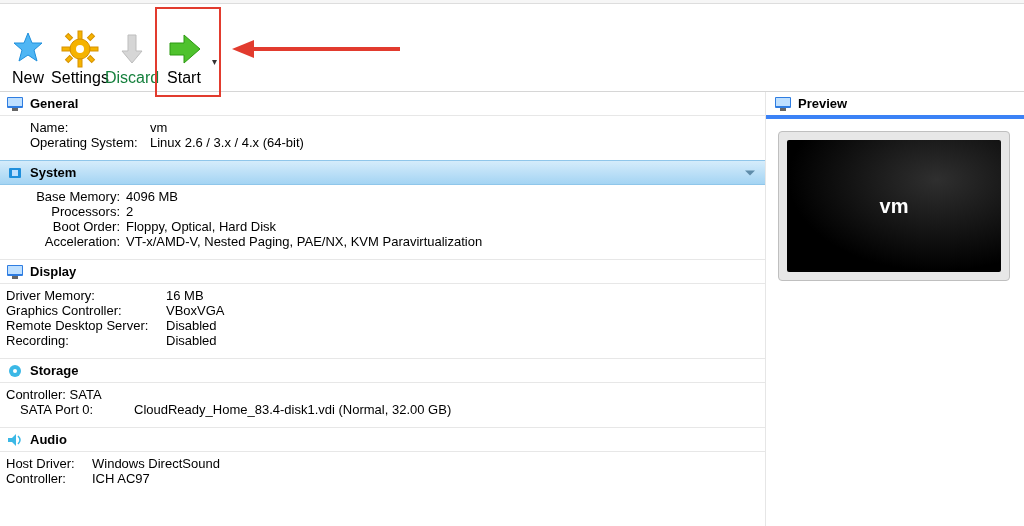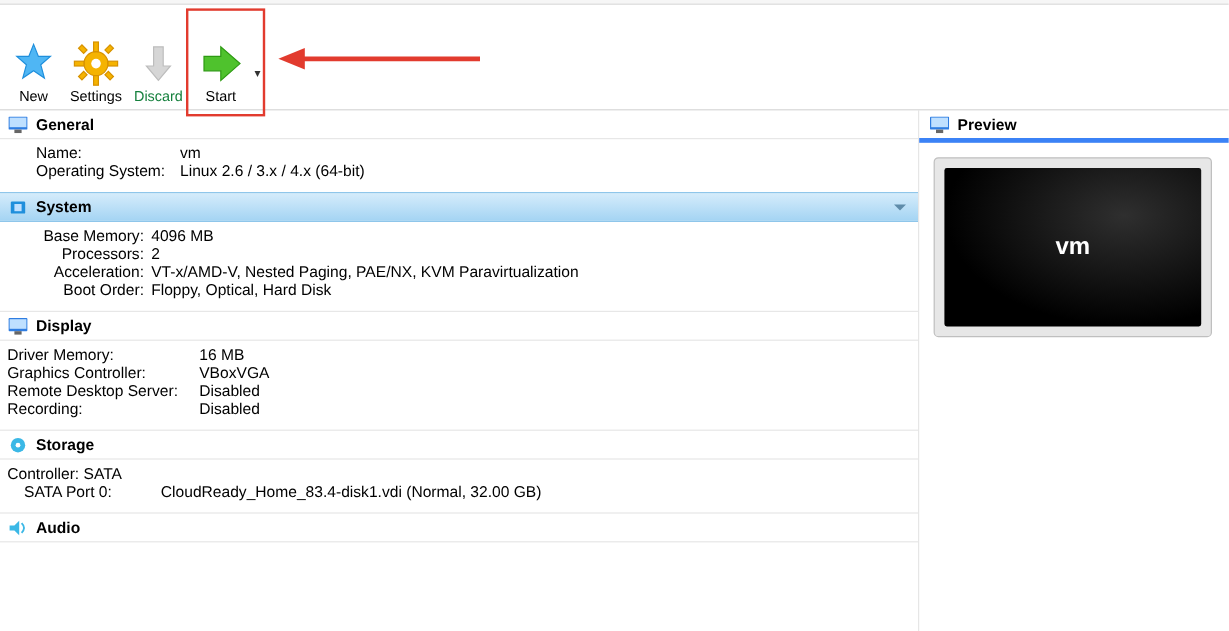--- a/index.html
+++ b/index.html
@@ -22,21 +22,21 @@
     position: relative;
   }
   .tool-btn {
     display: flex;
     flex-direction: column;
     align-items: center;
     justify-content: flex-end;
     width: 48px;
     margin-right: 4px;
     cursor: pointer;
-    font-size: 12px;
+    font-size: 16px;
     color: #000;
   }
   .tool-btn.disabled { color: #15803d; }
   .tool-icon { width: 40px; height: 40px; display:flex; align-items:center; justify-content:center; margin-bottom:0; }
   .start-group {
     position: relative;
     display:flex;
     align-items:flex-end;
   }
   .start-caret {
@@ -254,26 +254,26 @@
     <div class="section-body">
       <div class="kv-row">
         <span class="kv-label sys-label">Base Memory:</span>
         <span class="kv-value">4096 MB</span>
       </div>
       <div class="kv-row">
         <span class="kv-label sys-label">Processors:</span>
         <span class="kv-value">2</span>
       </div>
       <div class="kv-row">
+        <span class="kv-label sys-label">Boot Order:</span>
+        <span class="kv-value">Floppy, Optical, Hard Disk</span>
+      </div>
+      <div class="kv-row">
         <span class="kv-label sys-label">Acceleration:</span>
         <span class="kv-value">VT-x/AMD-V, Nested Paging, PAE/NX, KVM Paravirtualization</span>
-      </div>
-      <div class="kv-row">
-        <span class="kv-label sys-label">Boot Order:</span>
-        <span class="kv-value">Floppy, Optical, Hard Disk</span>
       </div>
     </div>
 
     <div class="section-header">
       <span class="sh-icon">
         <svg width="16" height="14" viewBox="0 0 16 14">
           <rect x="0" y="0" width="16" height="11" rx="1" fill="#2f7de1"></rect>
           <rect x="1" y="1" width="14" height="8" fill="#bfe0ff"></rect>
           <rect x="5" y="11" width="6" height="3" fill="#666"></rect>
         </svg>
@@ -317,20 +317,30 @@
     </div>
 
     <div class="section-header">
       <span class="sh-icon">
         <svg width="16" height="14" viewBox="0 0 16 14">
           <polygon points="1,5 5,5 9,1 9,13 5,9 1,9" fill="#3bb8e6"></polygon>
           <path d="M11,3 Q15,7 11,11" stroke="#3bb8e6" stroke-width="1.5" fill="none"></path>
         </svg>
       </span>
       <span>Audio</span>
+    </div>
+    <div class="section-body">
+      <div class="kv-row">
+        <span class="kv-label aud-label">Host Driver:</span>
+        <span class="kv-value">Windows DirectSound</span>
+      </div>
+      <div class="kv-row">
+        <span class="kv-label aud-label">Controller:</span>
+        <span class="kv-value">ICH AC97</span>
+      </div>
     </div>
 
   </div>
 
   <div class="preview-pane">
     <div class="preview-header">
       <span class="sh-icon">
         <svg width="16" height="14" viewBox="0 0 16 14">
           <rect x="0" y="0" width="16" height="11" rx="1" fill="#2f7de1"></rect>
           <rect x="1" y="1" width="14" height="8" fill="#bfe0ff"></rect>

